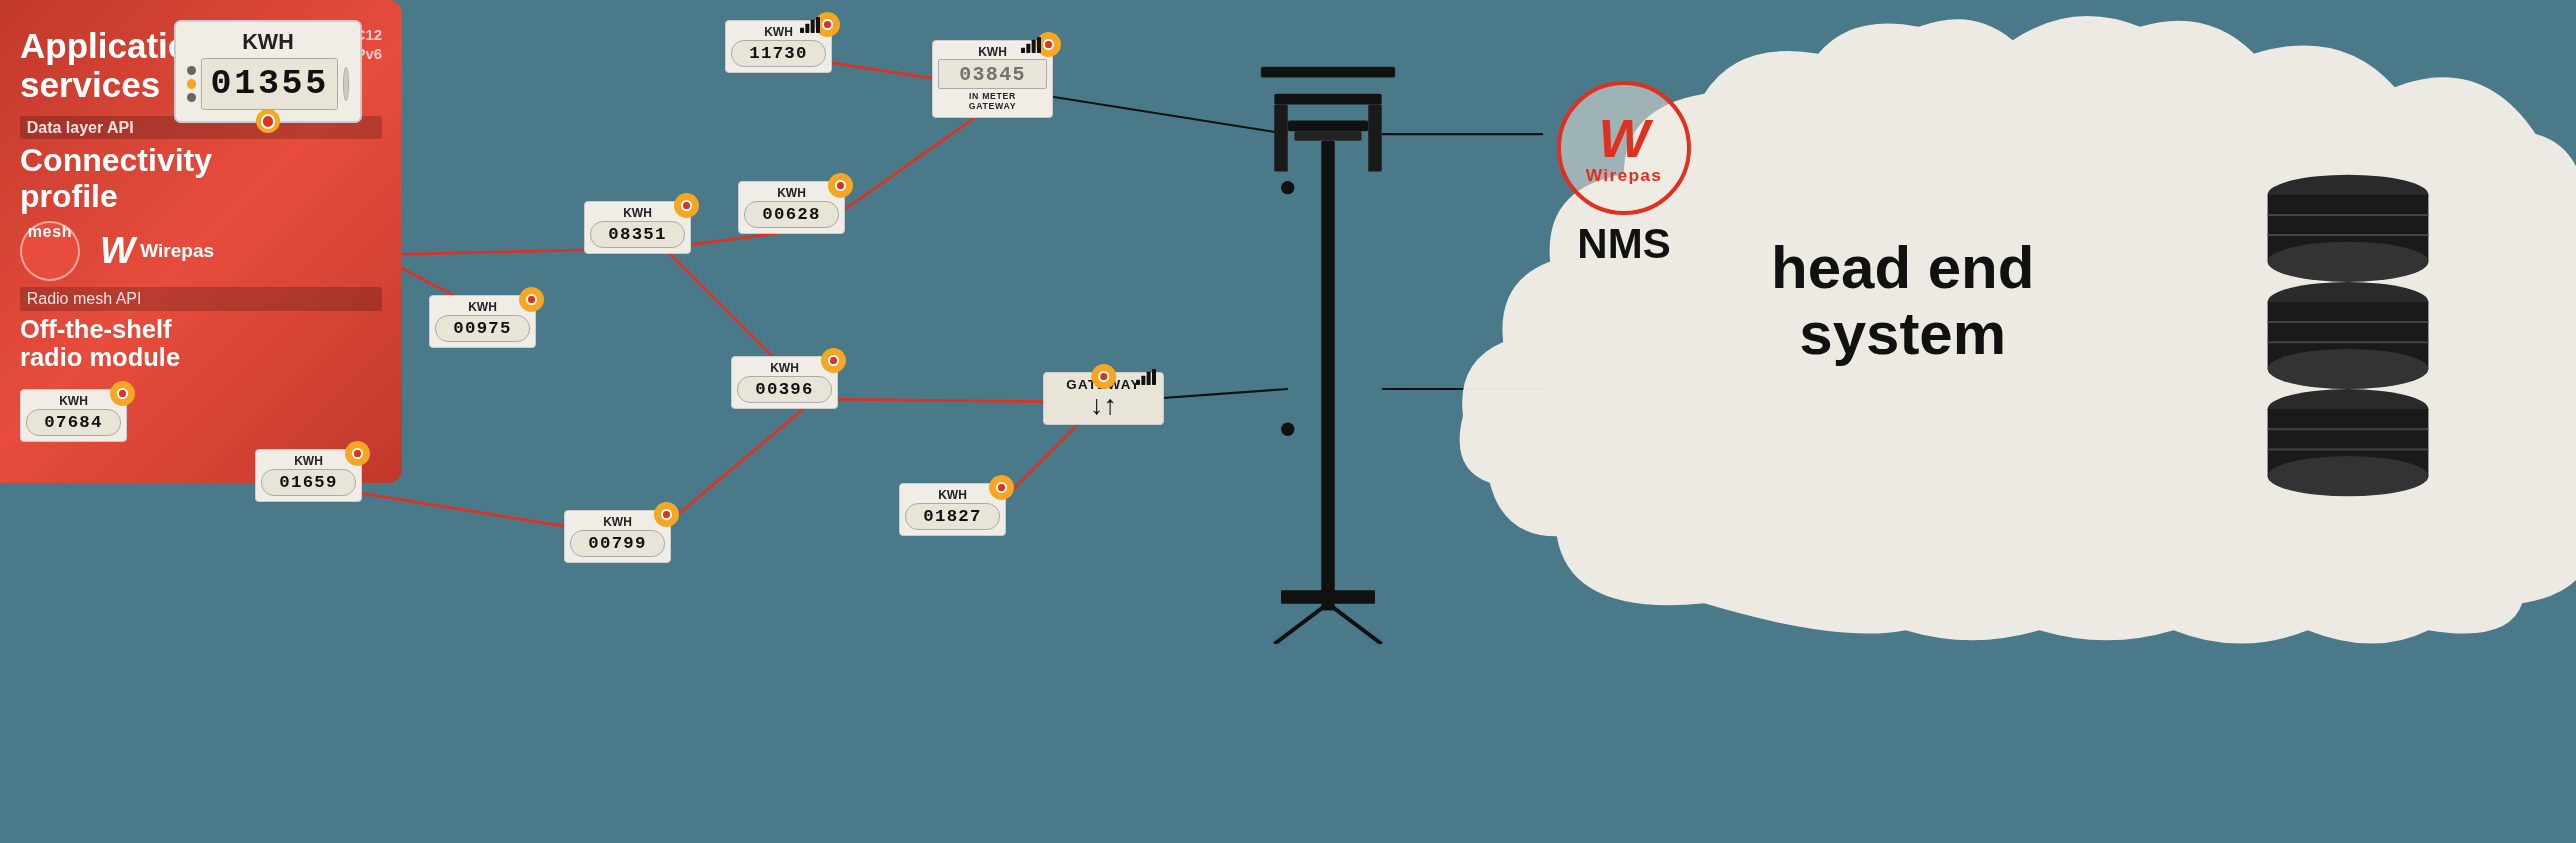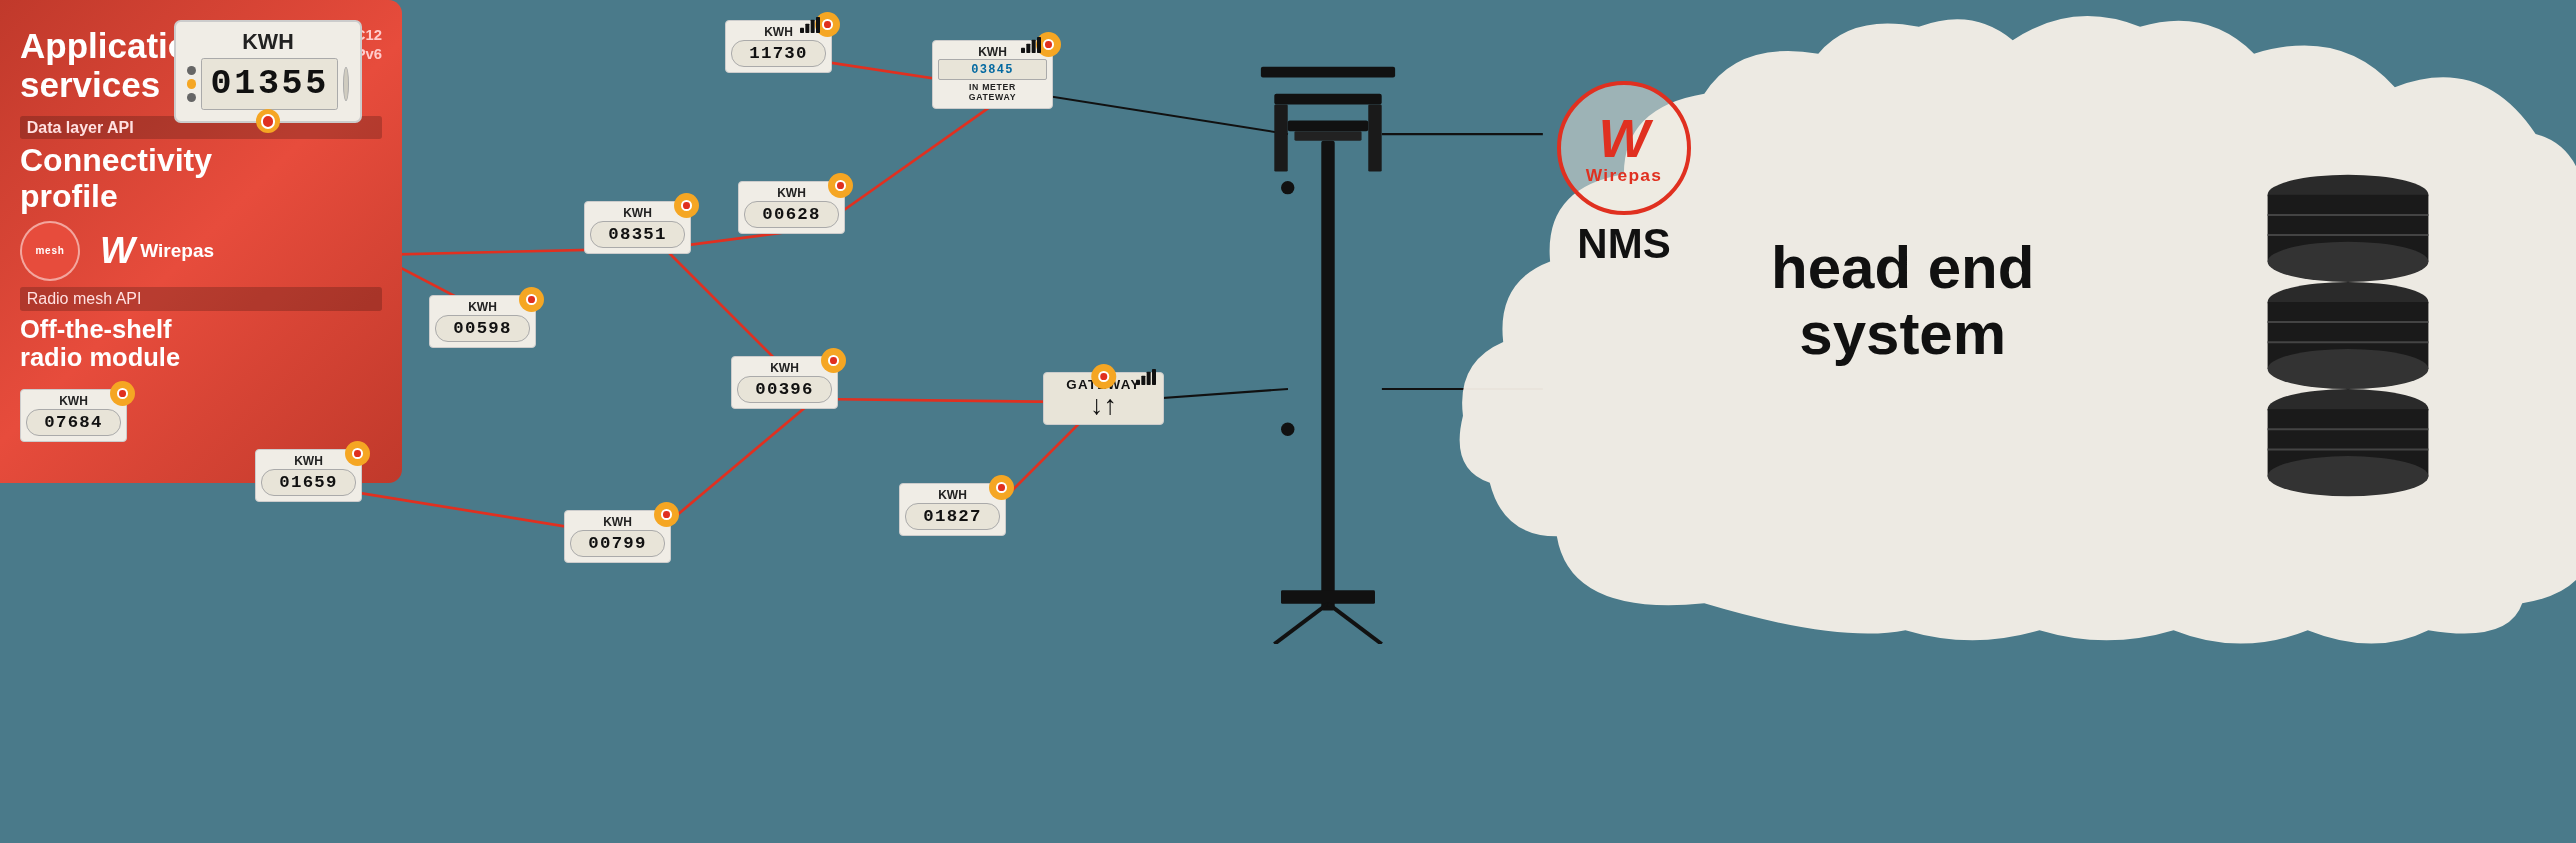--- a/index.html
+++ b/index.html
@@ -106,24 +106,24 @@
     .inmeter-card .kwh-label {
       font-size: 12px;
       font-weight: bold;
       color: #222;
       text-align: center;
     }
     .inmeter-card .meter-display {
       background: #e8e4d8;
       border: 1px solid #aaa;
       border-radius: 2px;
-      font-size: 12px;
+      font-size: 20px;
       font-family: 'Courier New', monospace;
       font-weight: bold;
-      color: #0369a1;
+      color: #737373;
       text-align: center;
       padding: 2.7px 2.7px;
       letter-spacing: 1.3px;
     }
     .inmeter-card .inmeter-label {
       font-size: 8.7px;
       font-weight: bold;
       text-align: center;
       color: #222;
       margin-top: 2px;
@@ -239,23 +239,22 @@
       gap: 20px;
       margin: 6.7px 0;
     }
     .mesh-circle {
       width: 60px;
       height: 60px;
       border-radius: 50%;
       background: #e74c3c;
       border: 2px solid rgba(255,255,255,0.5);
       display: flex;
-      align-items: center;
       justify-content: center;
-      font-size: 10px;
+      font-size: 16px;
       font-weight: 900;
       color: white;
       letter-spacing: 0.7px;
     }
     .wirepas-logo-white {
       display: flex;
       align-items: center;
       gap: 5.4px;
     }
     .wirepas-v-white {
@@ -398,21 +397,21 @@
 <div class="meter-card" style="left:584px;top:201px;">
   <div class="kwh-label">KWH</div>
   <div class="meter-display">08351</div>
   <div style="position:absolute;top:-9.4px;right:-9.4px;width:25.5px;height:25.5px;border-radius:50%;background:#f5a623;display:flex;align-items:center;justify-content:center;">
     <div style="width:10.7px;height:10.7px;border-radius:50%;background:#e03020;border:2px solid #fff;"></div>
   </div>
 </div>
 
 <div class="meter-card" style="left:429px;top:295px;">
   <div class="kwh-label">KWH</div>
-  <div class="meter-display">00598</div>
+  <div class="meter-display">00975</div>
   <div style="position:absolute;top:-9.4px;right:-9.4px;width:25.5px;height:25.5px;border-radius:50%;background:#f5a623;display:flex;align-items:center;justify-content:center;">
     <div style="width:10.7px;height:10.7px;border-radius:50%;background:#e03020;border:2px solid #fff;"></div>
   </div>
 </div>
 
 <div class="meter-card" style="left:731px;top:356px;">
   <div class="kwh-label">KWH</div>
   <div class="meter-display">00396</div>
   <div style="position:absolute;top:-9.4px;right:-9.4px;width:25.5px;height:25.5px;border-radius:50%;background:#f5a623;display:flex;align-items:center;justify-content:center;">
     <div style="width:10.7px;height:10.7px;border-radius:50%;background:#e03020;border:2px solid #fff;"></div>

